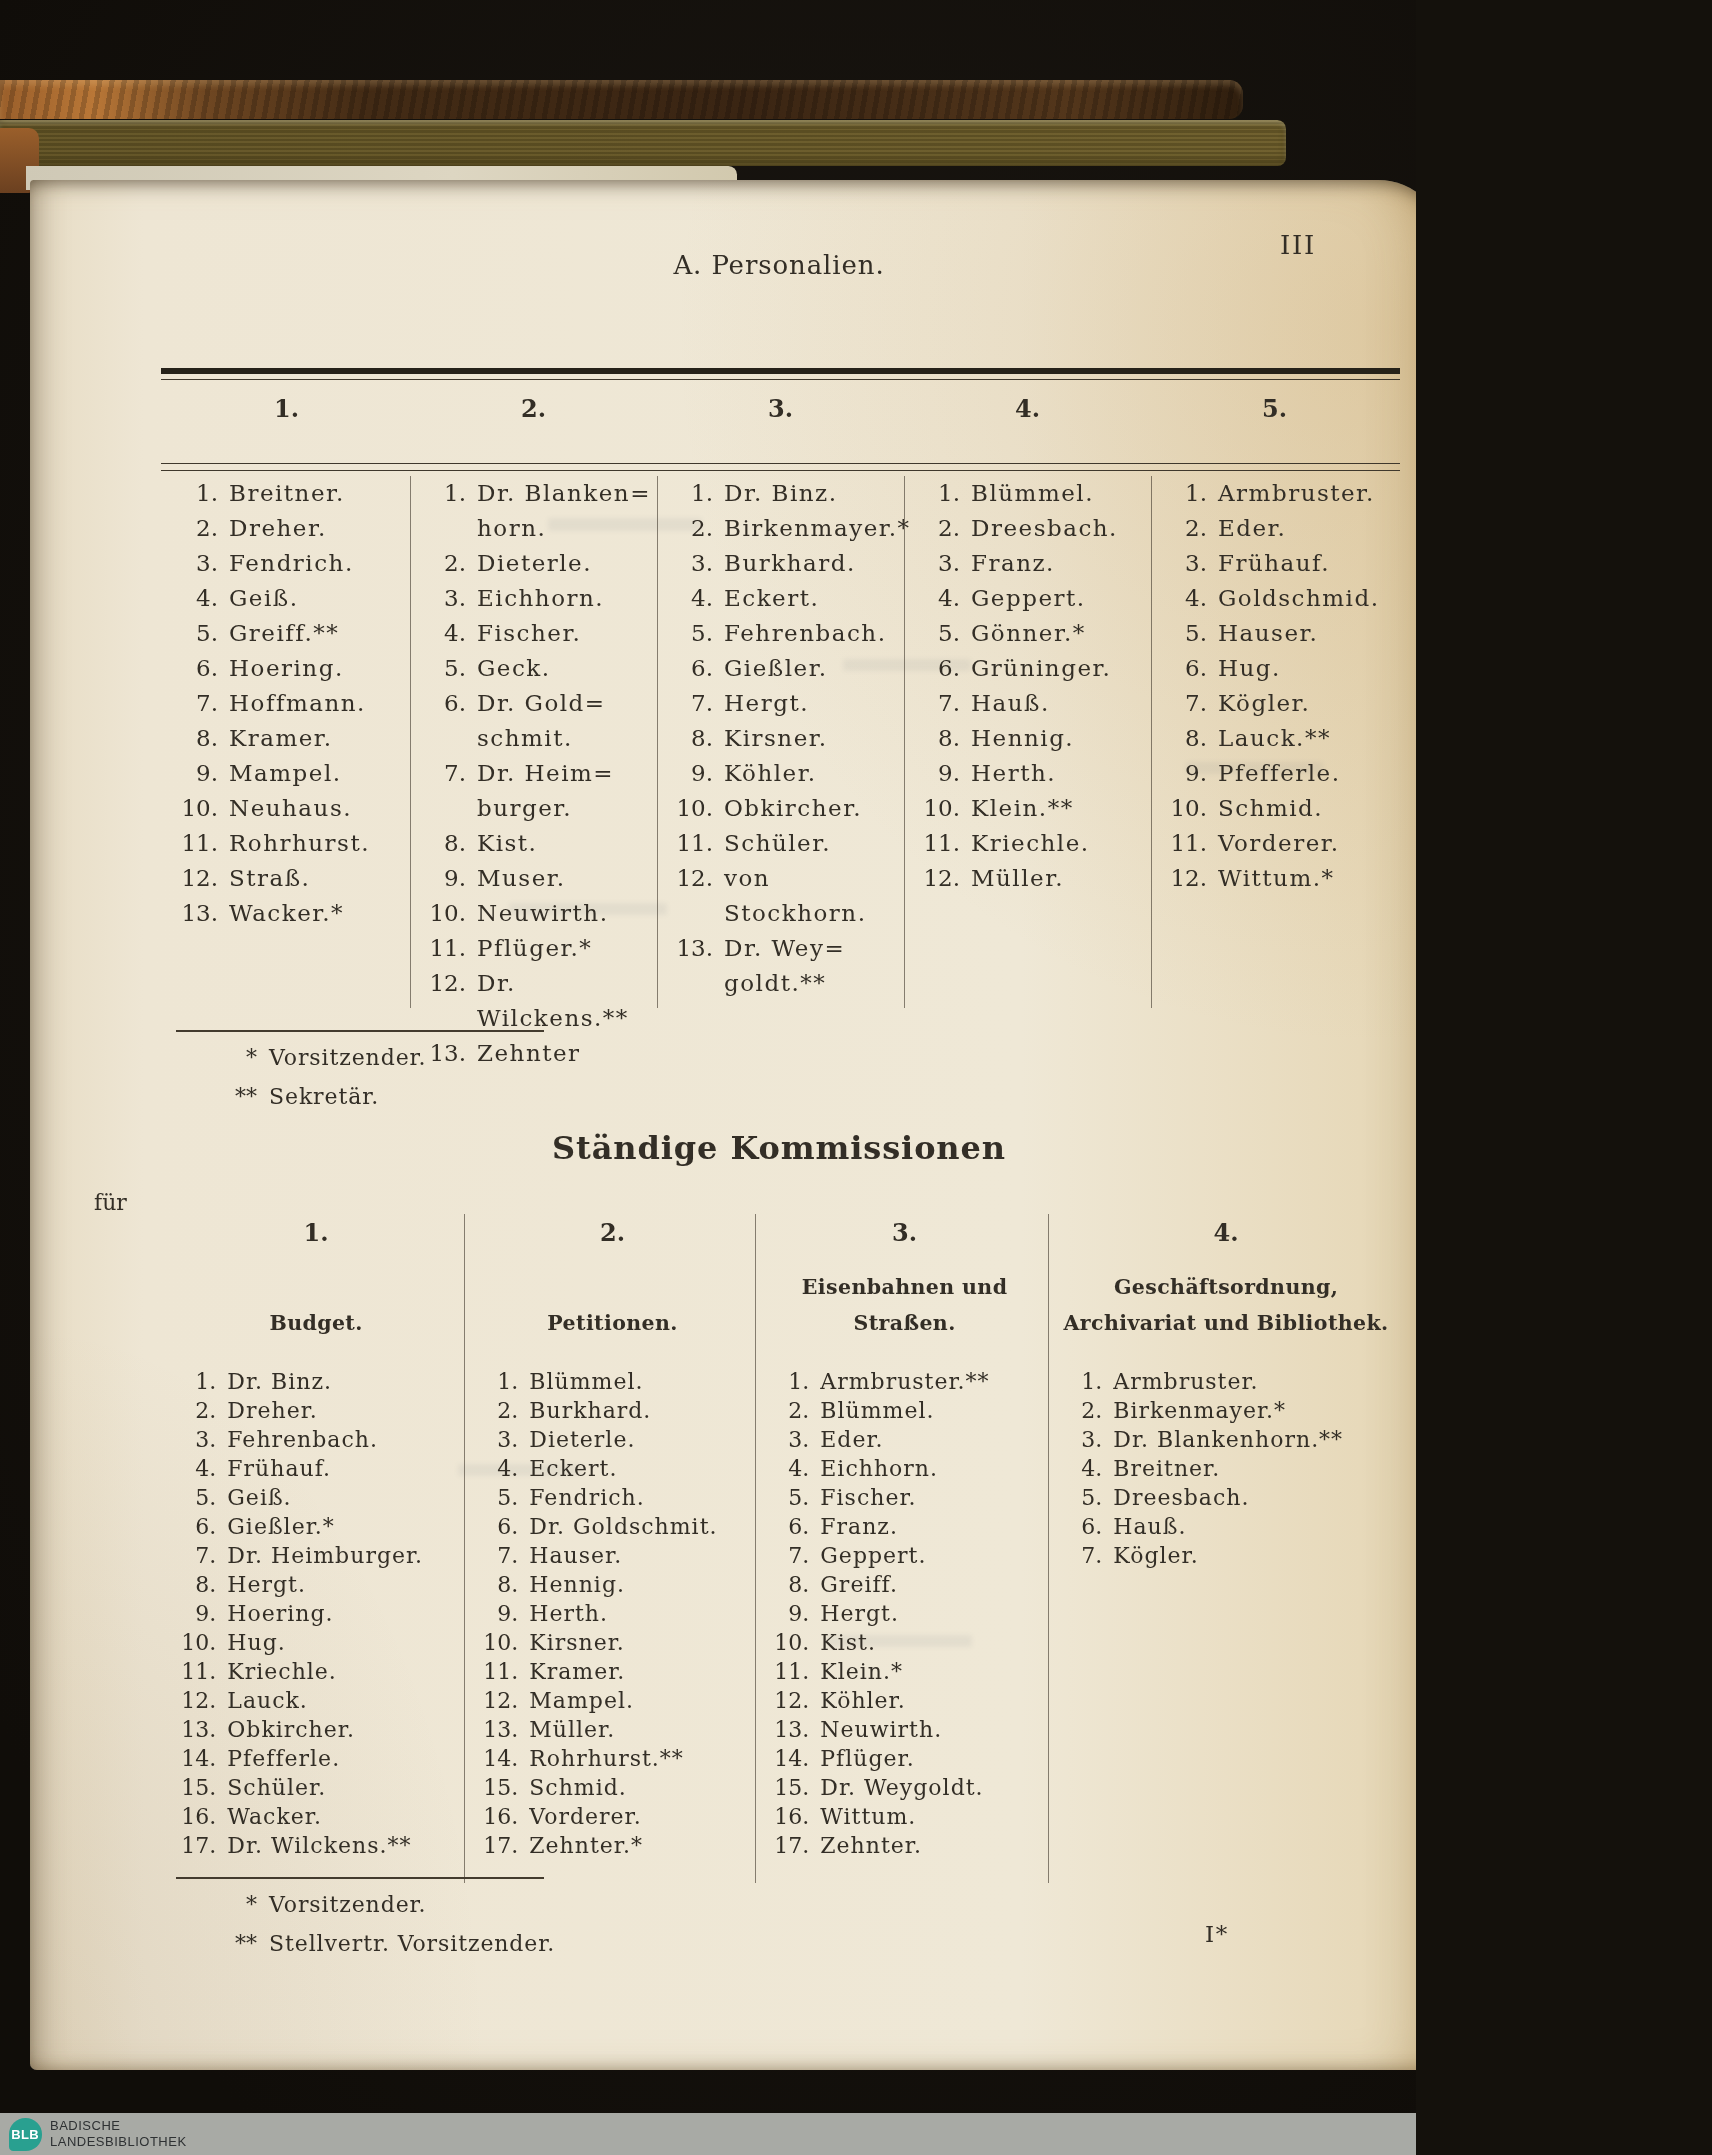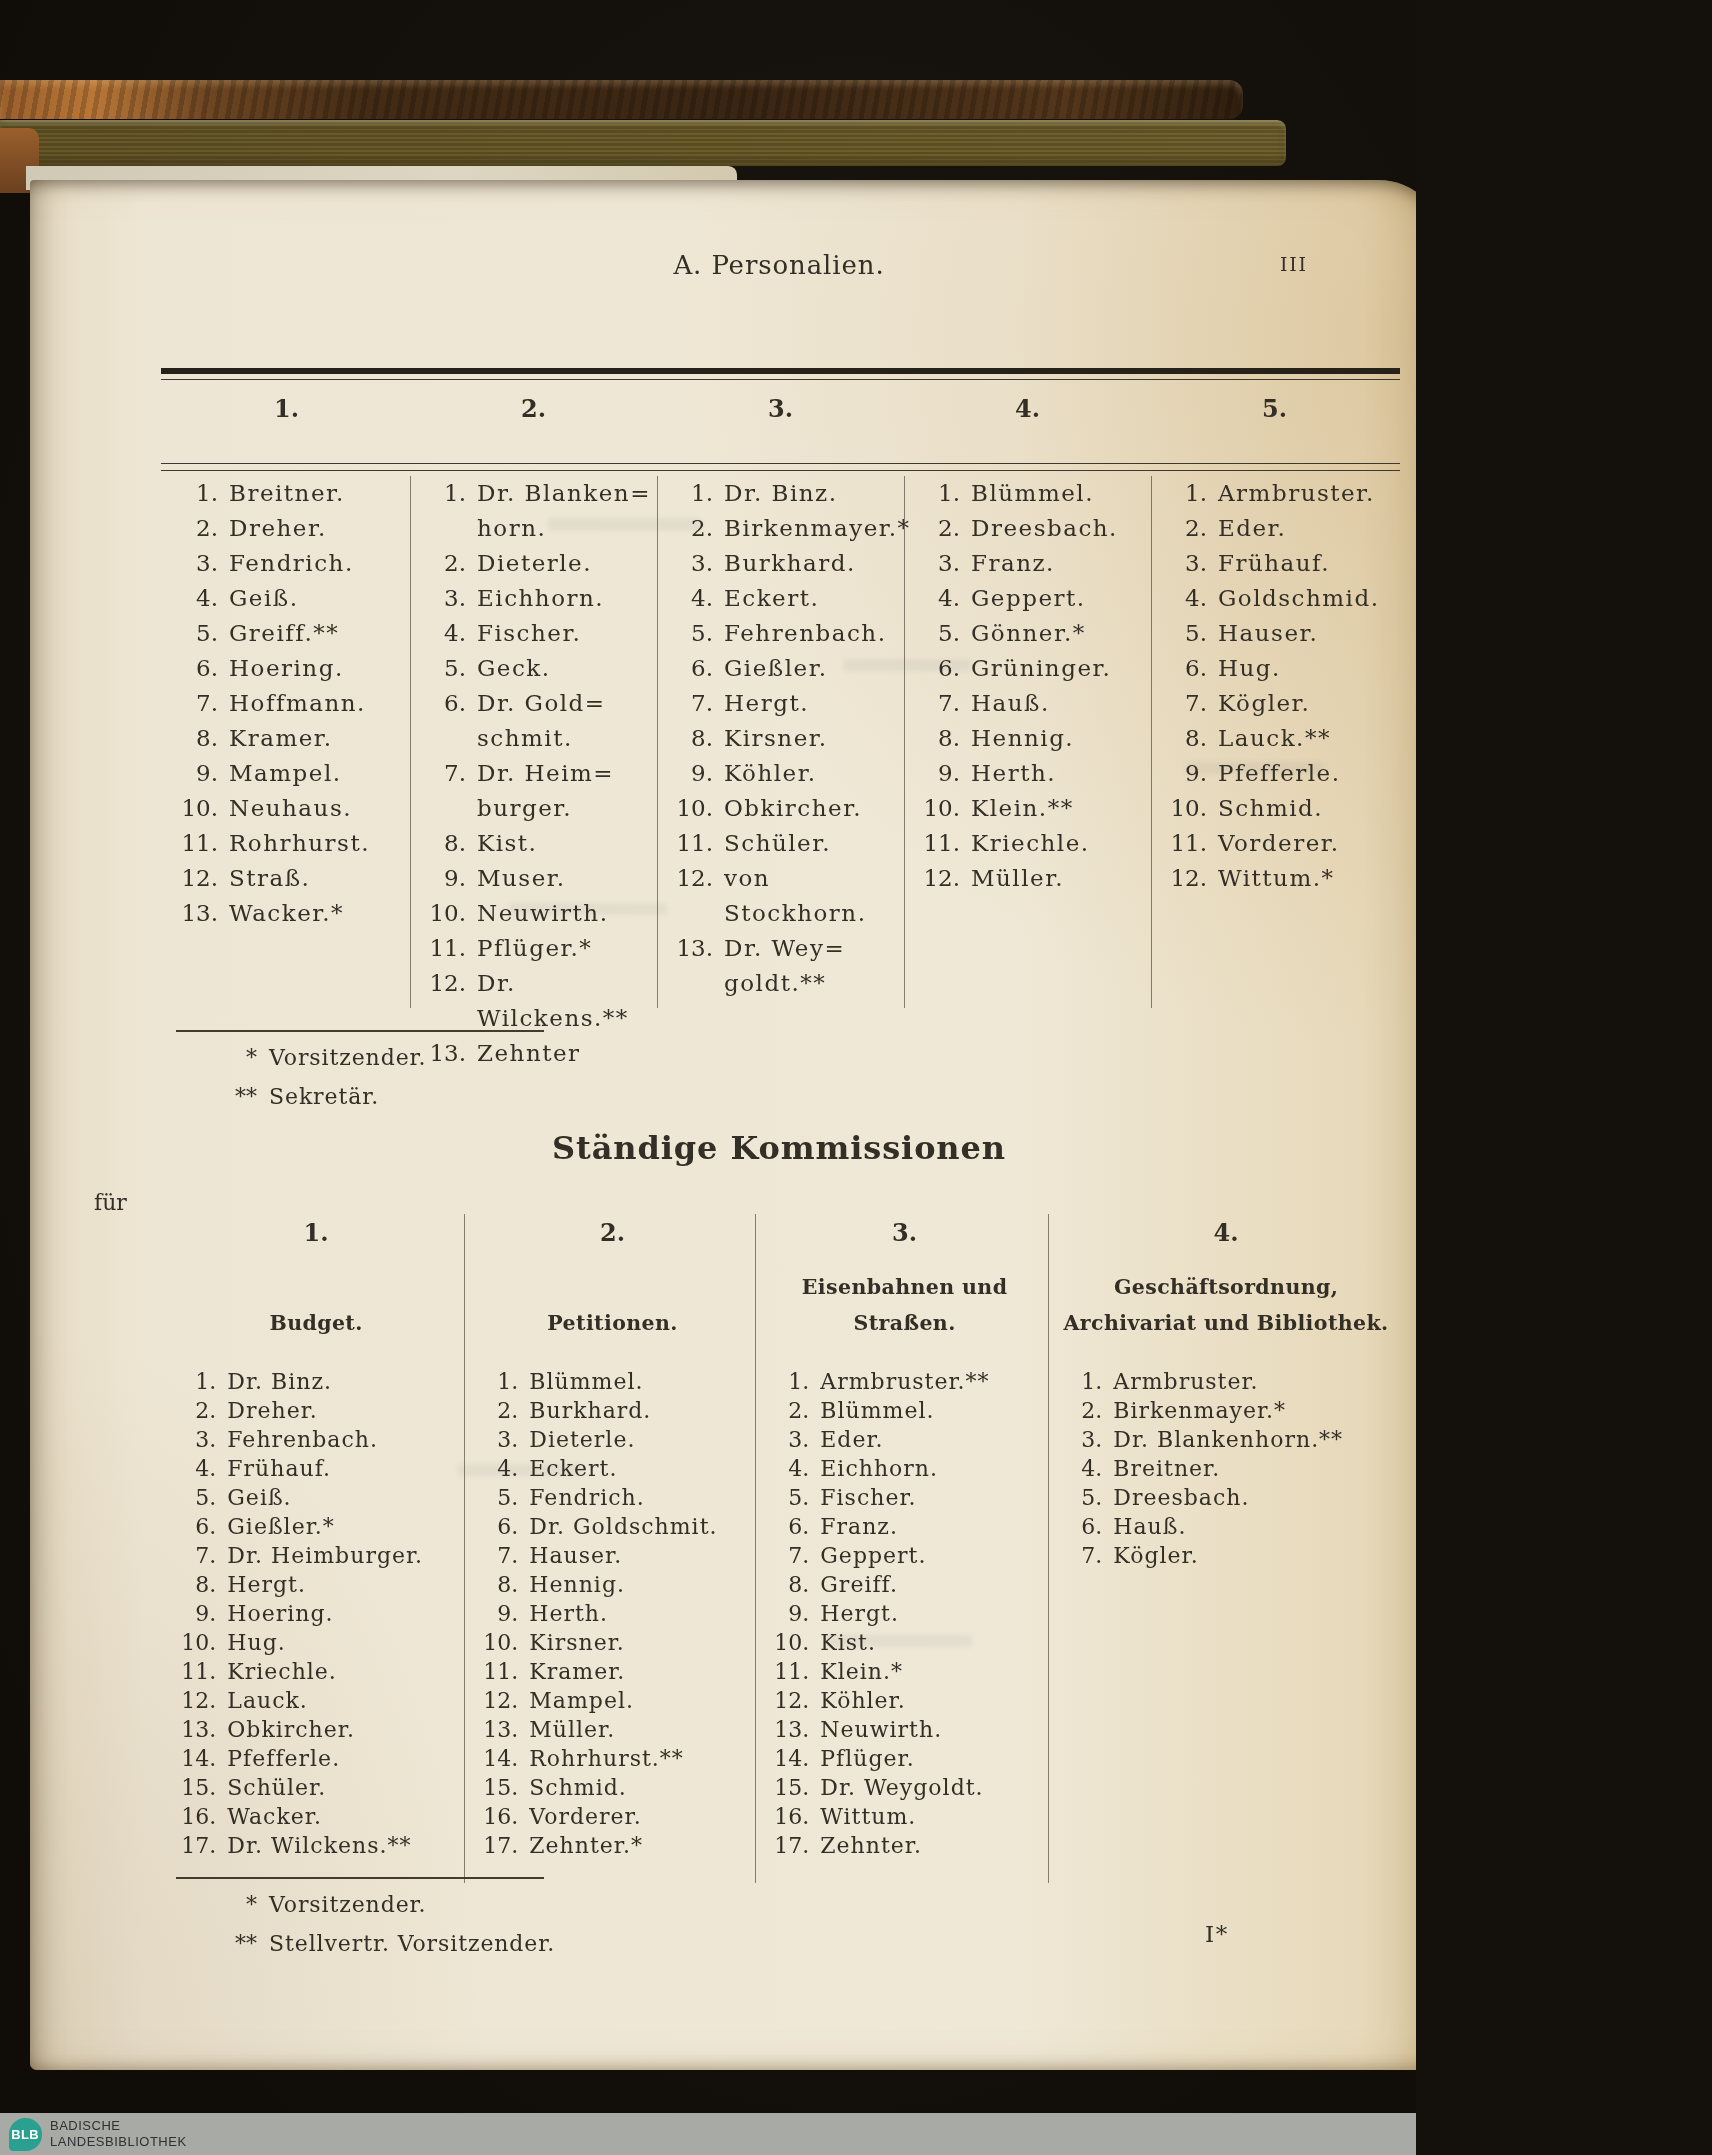--- a/index.html
+++ b/index.html
@@ -27,21 +27,21 @@
       radial-gradient(90% 110% at 0% 100%, rgba(120,90,50,.12), transparent 36%),
       linear-gradient(90deg,#e7dcc4,#eee6d4 8%,#efe8d6 70%,#e7d9ba 94%,#dbcba6);
     box-shadow:inset 0 13.7px 17px -11px rgba(40,30,15,.55),
                inset -39px 0 55px -27px rgba(150,110,50,.5),
                inset 26px 0 33px -23px rgba(70,52,28,.5),
                inset 0 -12px 15.4px -10.3px rgba(90,70,40,.4);
     color:var(--ink,#332e26);}
   .ghost{position:absolute;filter:blur(2.6px);opacity:.08;background:#5d6672;border-radius:2.6px;}
   
   .running-head{position:absolute;left:64px;top:70px;width:1370px;text-align:center;font-size:26px;letter-spacing:0.9px;}
-  .page-num{position:absolute;left:1250px;top:73px;font-size:19px;letter-spacing:1.7px;}
+  .page-num{position:absolute;left:1250px;top:50px;font-size:26px;letter-spacing:1.7px;}
   .h-abth{position:absolute;left:64px;top:125px;width:1370px;text-align:center;font-size:33px;font-weight:bold;letter-spacing:0.9px;}
   .rule-heavy{position:absolute;left:131px;top:188px;width:1239px;height:12px;box-sizing:border-box;
     border-top:6px solid #262219;border-bottom:1.7px solid #3f382c;}
   .ahead{position:absolute;left:133px;top:214px;width:1235px;display:flex;}
   .hcell{width:247px;text-align:center;font-weight:bold;font-size:24px;}
   .rule-double{position:absolute;left:131px;top:283px;width:1239px;height:7.7px;box-sizing:border-box;
     border-top:1.7px solid #3f382c;border-bottom:1.7px solid #3f382c;}
   .acols{position:absolute;left:133px;top:296px;width:1235px;height:532px;display:flex;}
   .acol{width:247px;box-sizing:border-box;padding-left:12px;}
   .acol + .acol{border-left:0.9px solid rgba(62,54,42,.6);}

